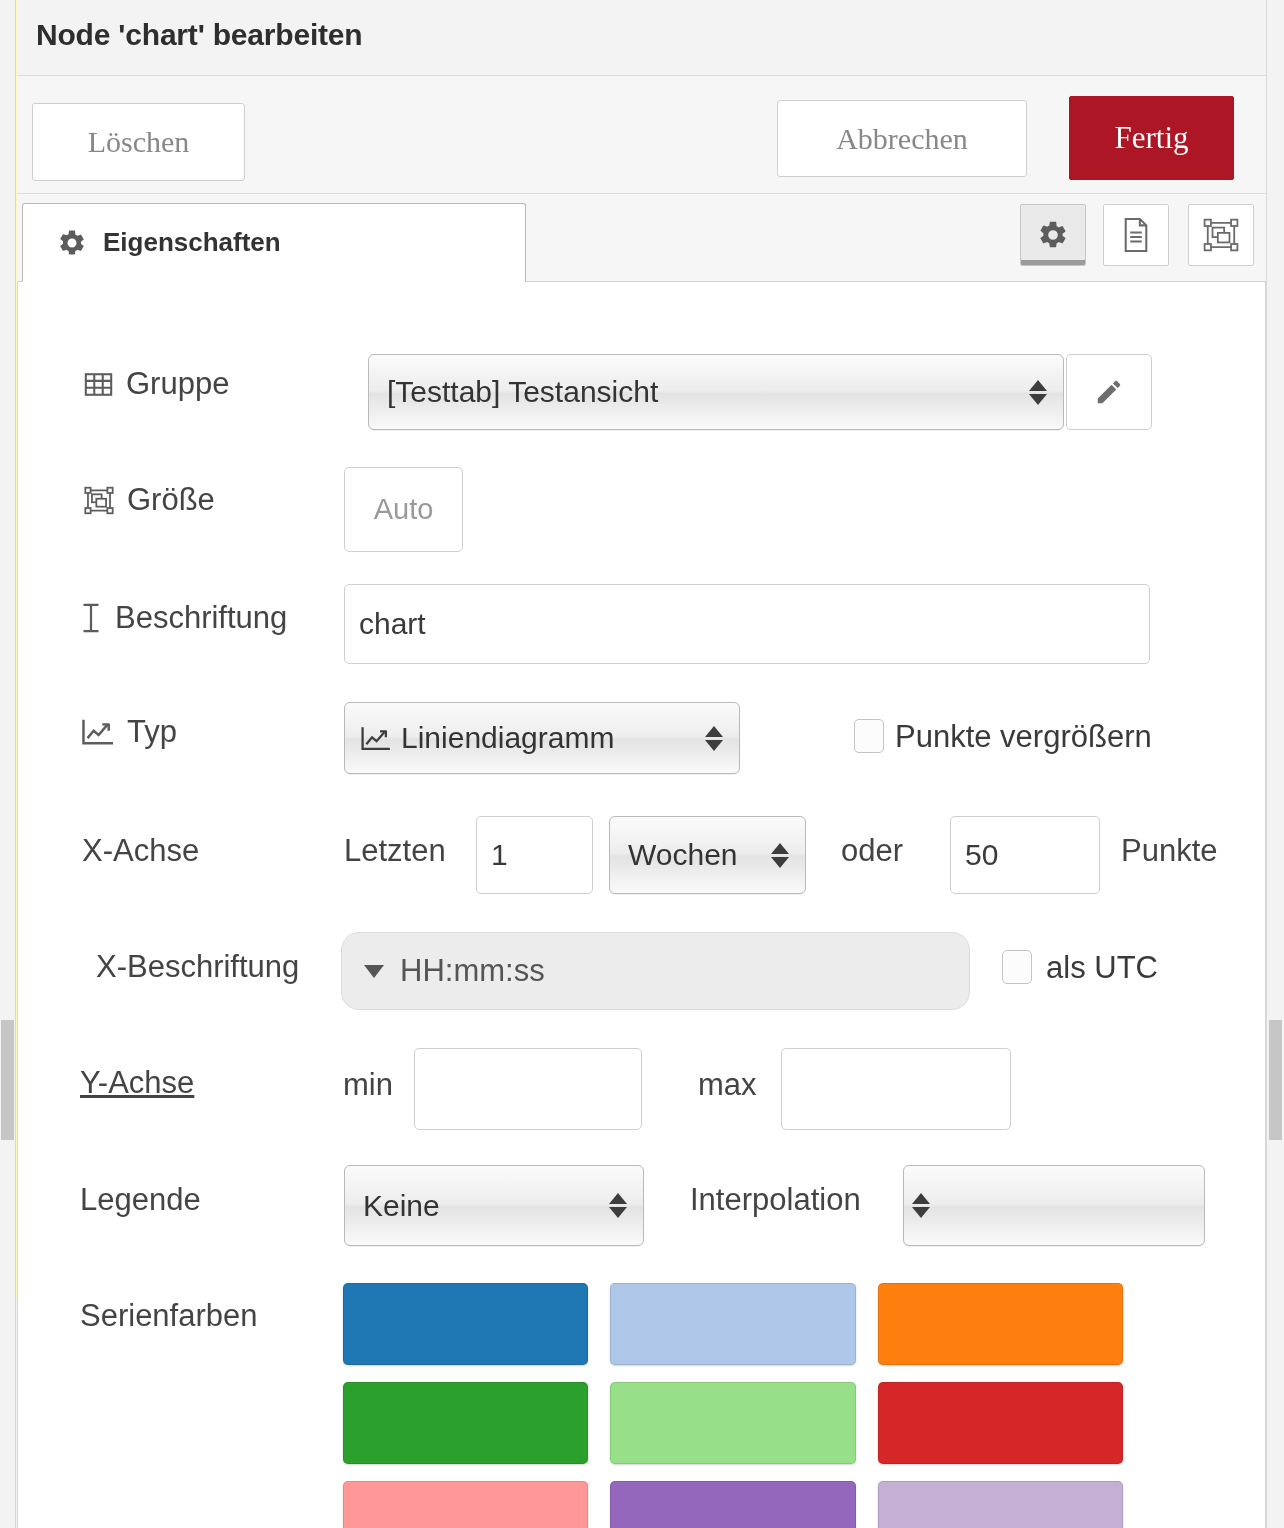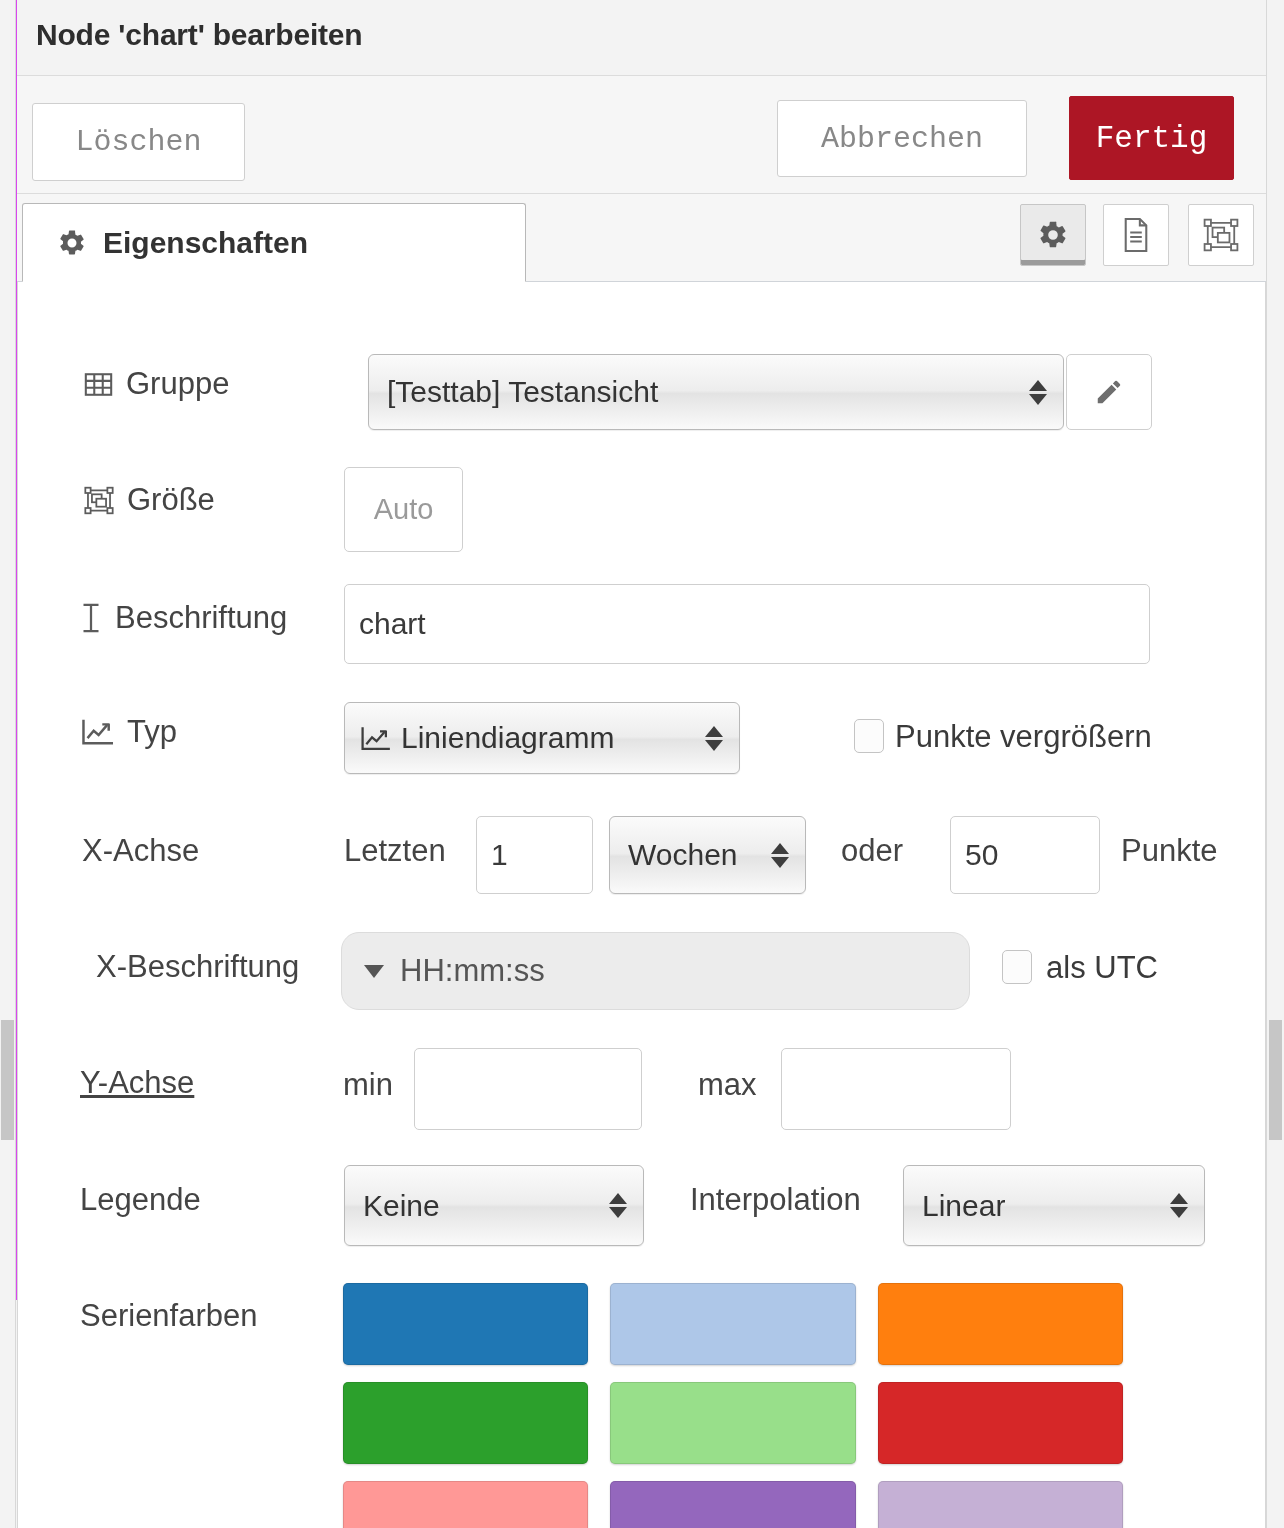--- a/index.html
+++ b/index.html
@@ -15,21 +15,21 @@
     font-family: "Liberation Sans", sans-serif;
     color: #333;
     position: relative;
   }
 
   
   #app-shell {
     position: absolute;
     left: 0; top: 0;
     width: 1284px; height: 1300px;
-    background: #d946ef;
+    background: #fef9c3;
     box-sizing: border-box;
   }
   .shell-left-gutter {
     position: absolute;
     left: 0; top: 0;
     width: 16px; height: 1528px;
     background: #f3f3f3;
     border-right: 1px solid #d8d8d8;
     box-sizing: border-box;
   }
@@ -70,21 +70,21 @@
     width: 1249px;
     height: 118px;
     background: #f6f6f6;
     border-bottom: 1px solid #dcdcdc;
     box-sizing: border-box;
   }
   .btn {
     position: absolute;
     box-sizing: border-box;
     border-radius: 3px;
-    font-family: Liberation Mono, monospace;
+    font-family: Liberation Serif, serif;
     cursor: pointer;
     text-align: center;
     white-space: nowrap;
     display: flex;
     align-items: center;
     justify-content: center;
   }
   #btn-delete {
     left: 15px;
     top: 27px;
@@ -150,21 +150,21 @@
     cursor: pointer;
     z-index: 3;
   }
   #tab-properties .tab-icon {
     margin-left: 34px;
     margin-right: 16px;
     display: flex;
     align-items: center;
   }
   #tab-properties .tab-label {
-    font-size: 30px;
+    font-size: 26px;
     font-weight: bold;
     color: #333;
   }
 
   .icon-btn {
     position: absolute;
     width: 66px;
     height: 62px;
     box-sizing: border-box;
     border: 1px solid #cfcfcf;
@@ -577,21 +577,20 @@
         <span class="sel-text">Keine</span>
         <span class="sel-arrows">
           <span class="arrow-up"></span>
             <span class="arrow-down"></span>
         </span>
       </div>
 
       <div class="row-label" style="left:672px; top:900px;">Interpolation</div>
 
       <div class="sel" style="left:885px; top:883px; width:302px; height:81px;">
-        <span class="sel-text">Linear</span>
         <span class="sel-arrows">
           <span class="arrow-up"></span>
             <span class="arrow-down"></span>
         </span>
       </div>
     </div>
 
     <div class="form-row">
       <div class="row-label" style="left:62px; top:1016px;">Serienfarben</div>
       <div id="swatch-grid">

